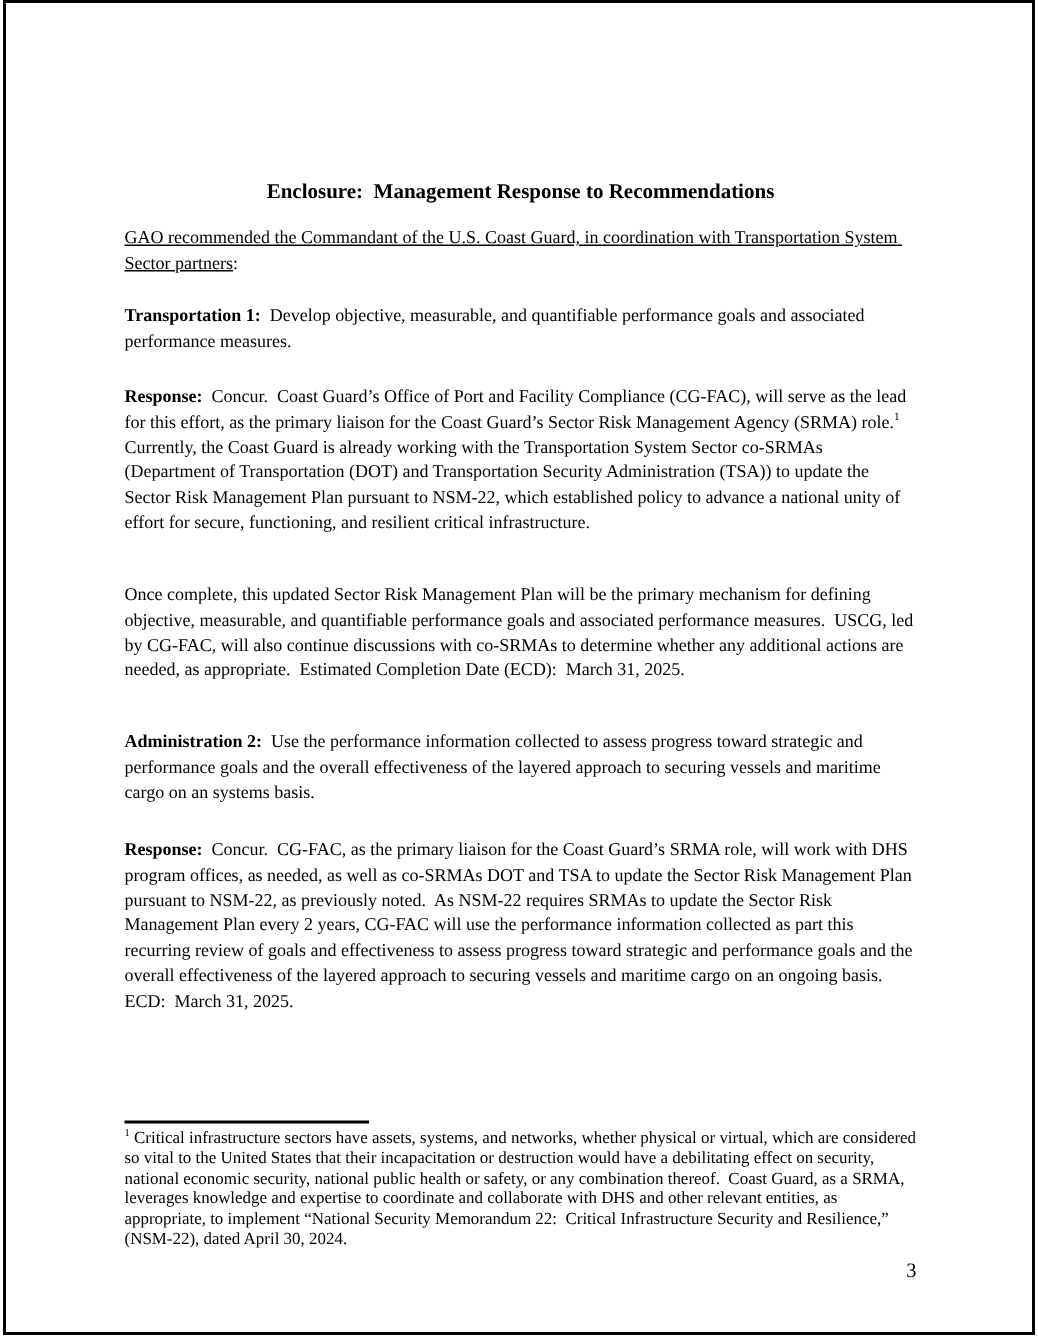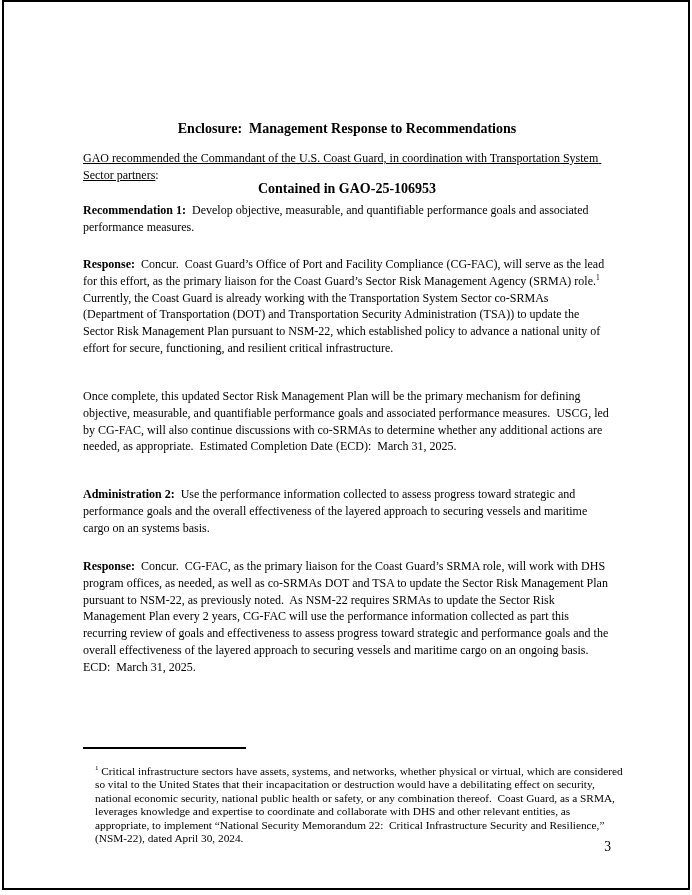--- a/index.html
+++ b/index.html
@@ -58,21 +58,21 @@
     left: 0;
     top: 747px;
     width: 163px;
     border-top: 2px solid #000000;
   }
   .footnote {
     position: absolute;
     left: 0;
     top: 753px;
     width: 100%;
-    margin: 12px;
+    margin: 0;
     font-size: 11.3px;
     line-height: 13.4px;
     white-space: pre-wrap;
   }
   .page-number {
     position: absolute;
     right: 0;
     top: 839px;
     font-size: 13.6px;
     line-height: 16.8px;
@@ -80,26 +80,25 @@
 </style>
 </head>
 <body>
 
 <div class="sheet-border"></div>
 
 <main class="doc">
 
   <header class="title">
     <div>Enclosure:  Management Response to Recommendations</div>
-    <div>Contained in GAO-25-106953</div>
   </header>
 
   <p class="para" style="top:150px"><span class="underline">GAO recommended the Commandant of the U.S. Coast Guard, in coordination with Transportation System Sector partners</span><span>:</span></p>
 
-  <p class="para" style="top:202px"><strong>Recommendation 1:</strong><span>  Develop objective, measurable, and quantifiable performance goals and associated performance measures.</span></p>
+  <p class="para" style="top:202px"><strong>Transportation 1:</strong><span>  Develop objective, measurable, and quantifiable performance goals and associated performance measures.</span></p>
 
   <p class="para" style="top:256px"><strong>Response:</strong><span>  Concur.  Coast Guard’s Office of Port and Facility Compliance (CG-FAC), will serve as the lead for this effort, as the primary liaison for the Coast Guard’s Sector Risk Management Agency (SRMA) role.</span><sup class="fn-ref">1</sup><span>  Currently, the Coast Guard is already working with the Transportation System Sector co-SRMAs (Department of Transportation (DOT) and Transportation Security Administration (TSA)) to update the Sector Risk Management Plan pursuant to NSM-22, which established policy to advance a national unity of effort for secure, functioning, and resilient critical infrastructure.</span></p>
 
   <p class="para" style="top:388px"><span>Once complete, this updated Sector Risk Management Plan will be the primary mechanism for defining objective, measurable, and quantifiable performance goals and associated performance measures.  USCG, led by CG-FAC, will also continue discussions with co-SRMAs to determine whether any additional actions are needed, as appropriate.  Estimated Completion Date (ECD):  March 31, 2025.</span></p>
 
   <p class="para" style="top:486px"><strong>Administration 2:</strong><span>  Use the performance information collected to assess progress toward strategic and performance goals and the overall effectiveness of the layered approach to securing vessels and maritime cargo on an systems basis.</span></p>
 
   <p class="para" style="top:558px"><strong>Response:</strong><span>  Concur.  CG-FAC, as the primary liaison for the Coast Guard’s SRMA role, will work with DHS program offices, as needed, as well as co-SRMAs DOT and TSA to update the Sector Risk Management Plan pursuant to NSM-22, as previously noted.  As NSM-22 requires SRMAs to update the Sector Risk Management Plan every 2 years, CG-FAC will use the performance information collected as part this recurring review of goals and effectiveness to assess progress toward strategic and performance goals and the overall effectiveness of the layered approach to securing vessels and maritime cargo on an ongoing basis.  ECD:  March 31, 2025.</span></p>
 
   <div class="fn-rule"></div>

